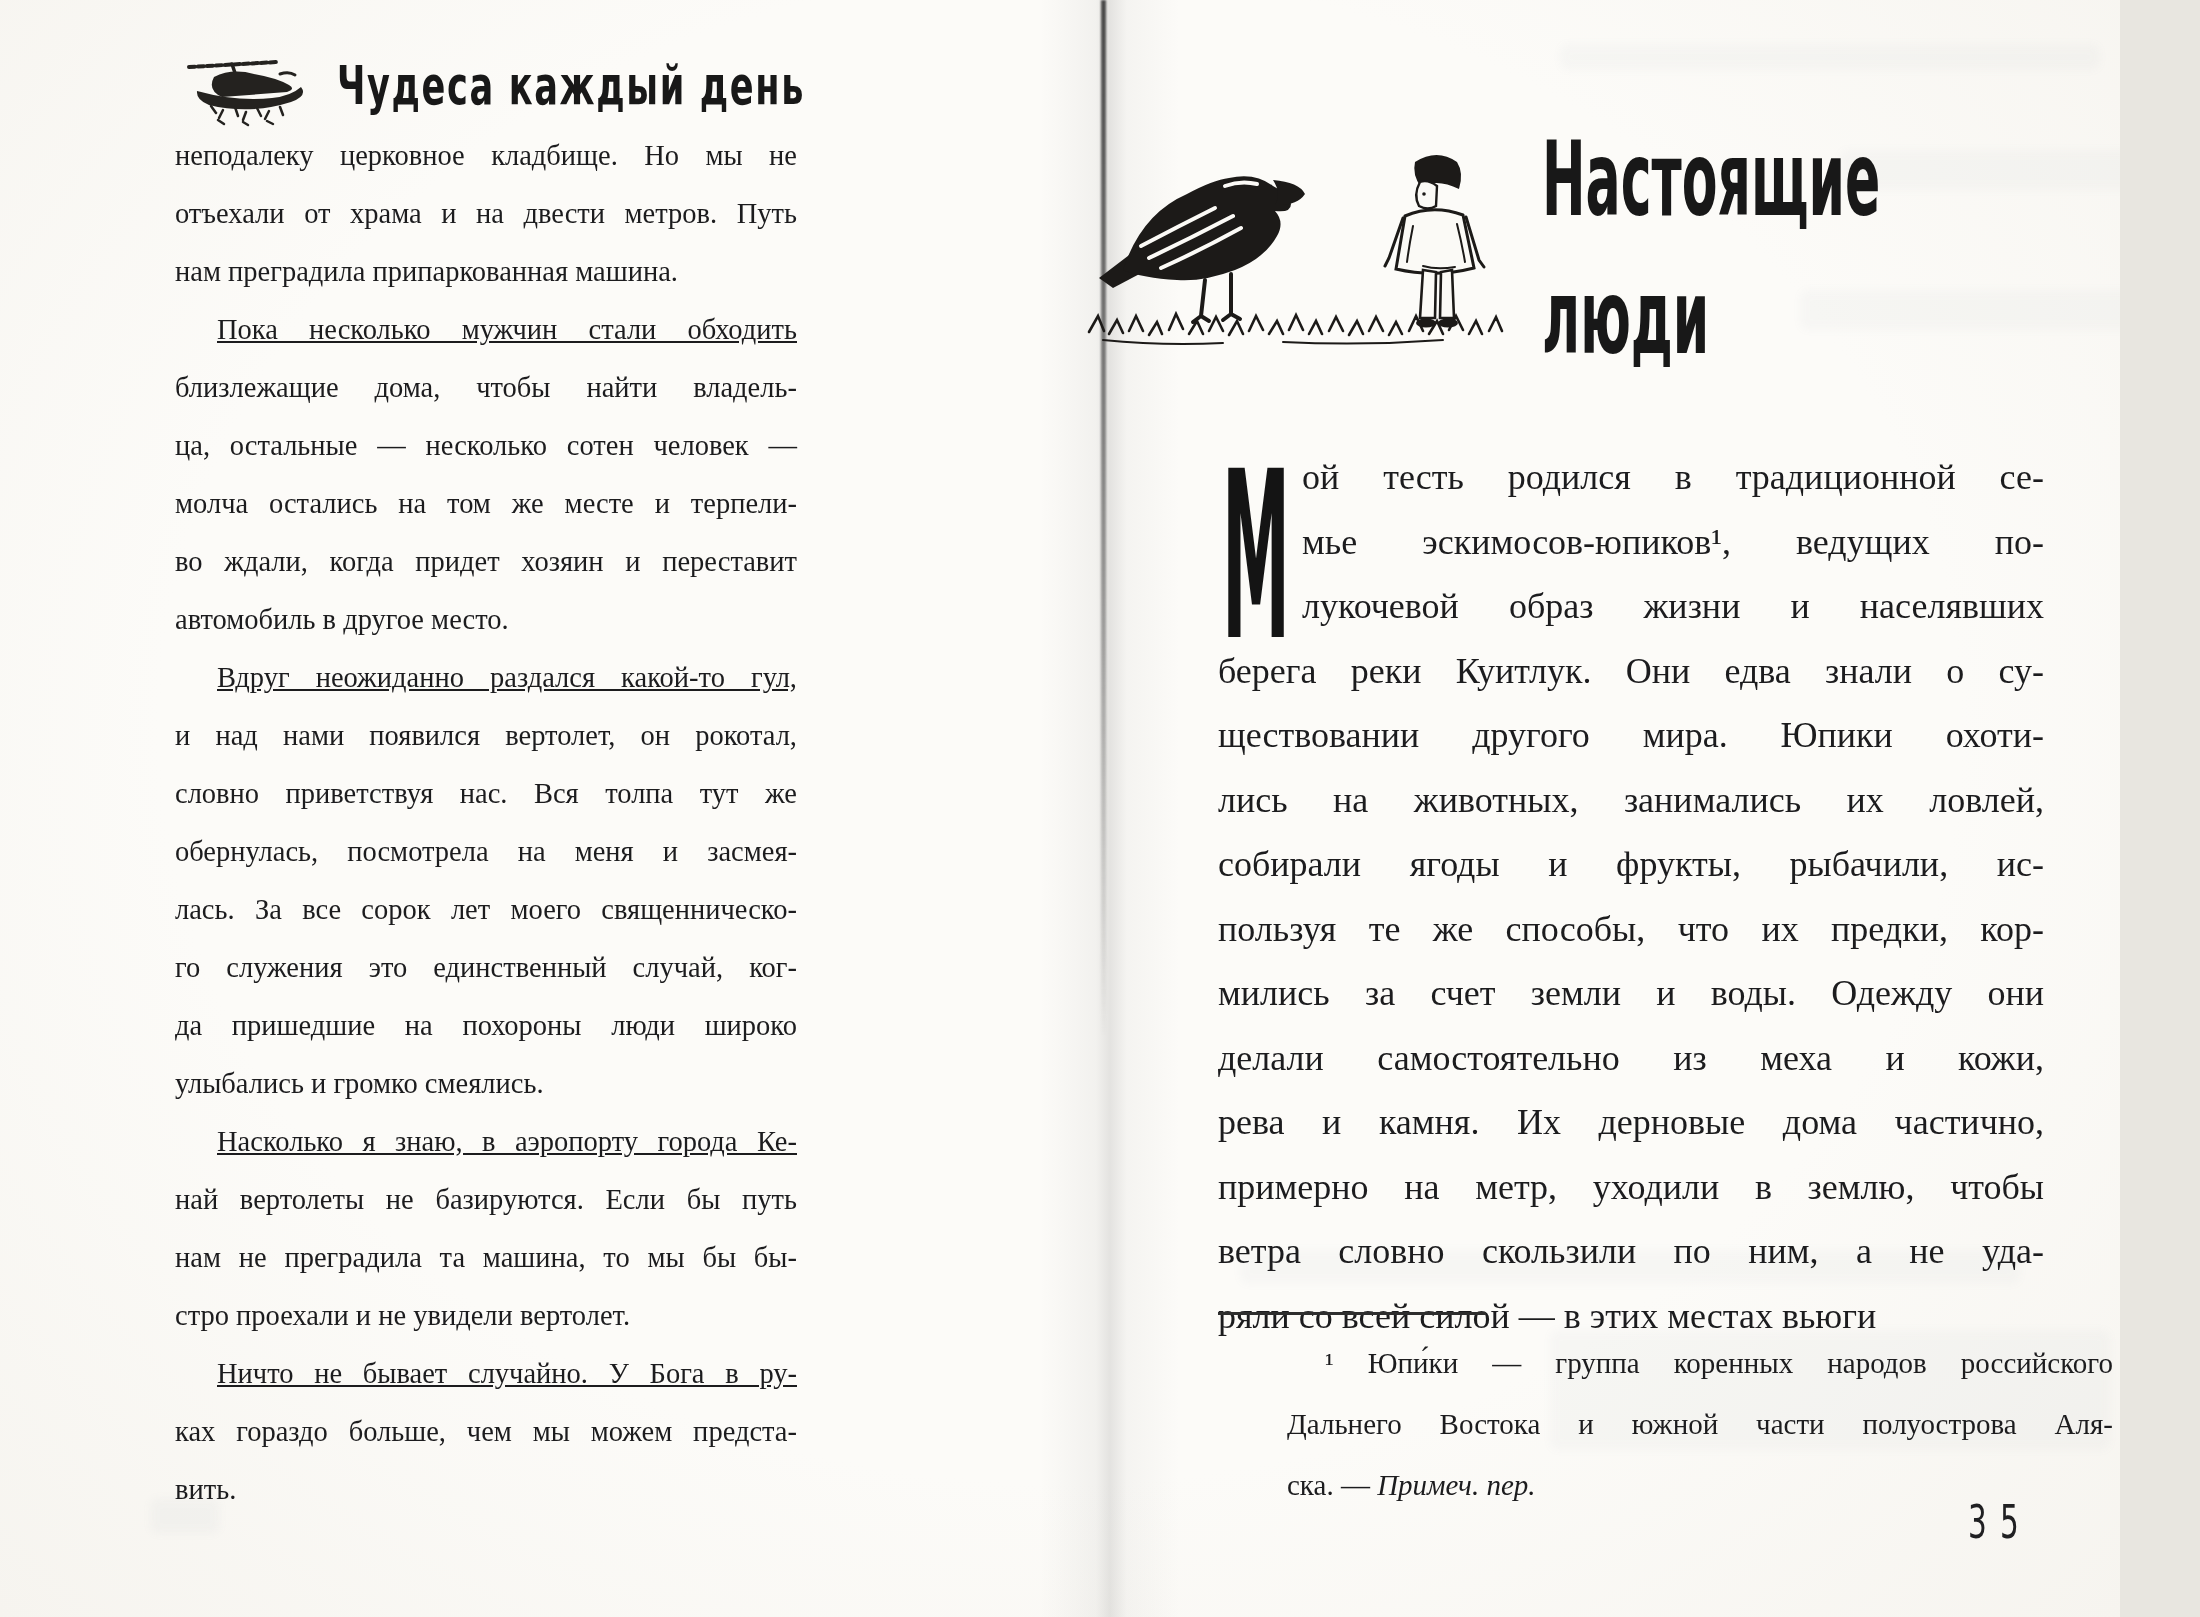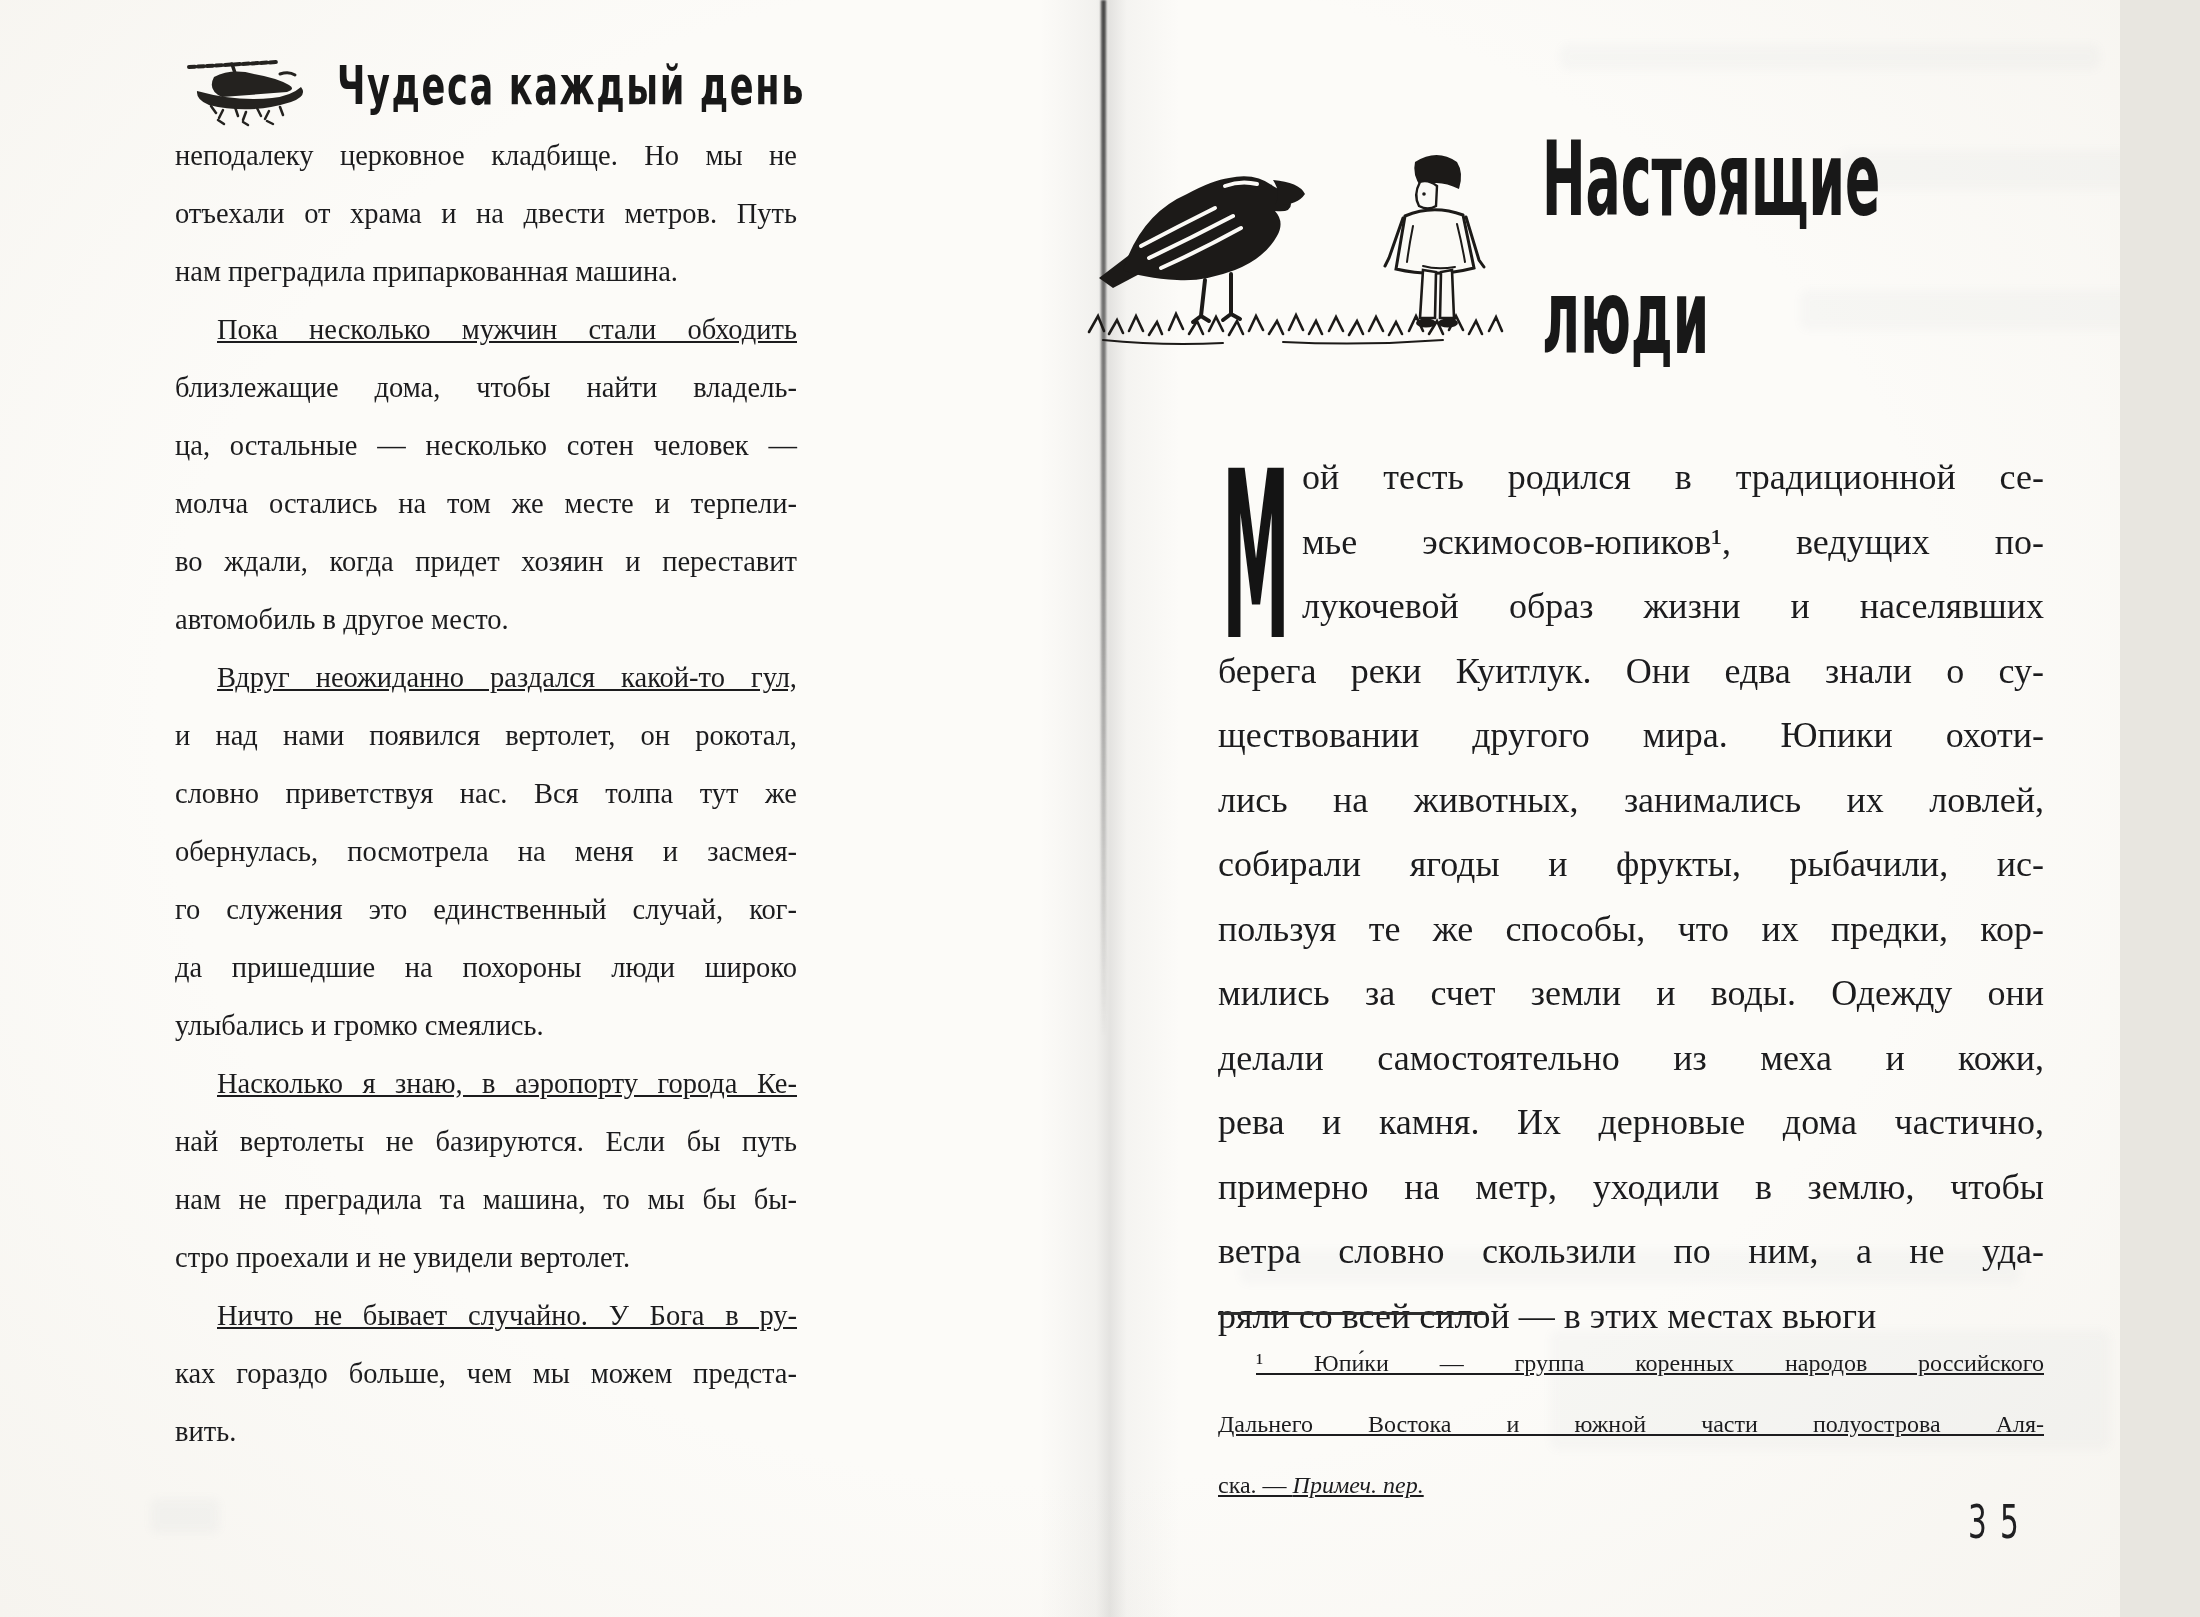--- a/index.html
+++ b/index.html
@@ -27,21 +27,21 @@
   .lp-body .para:not(:first-child) .line.first{text-indent:42px;text-decoration:underline;}
   
   .ch-title-1{left:1542px;top:120px;font-size:84px;transform:scale(0.62,1.22);}
   .ch-title-2{left:1542px;top:258px;font-size:84px;transform:scale(0.62,1.22);}
   .rp-body{left:1218px;top:440px;width:826px;font-size:36px;line-height:53.5px;}
   .rp-lines .line:nth-child(-n+3){margin-left:84px;}
   .dropcap{position:absolute;left:4px;top:2px;display:inline-block;
     font-family:"DejaVu Sans","Liberation Sans",sans-serif;font-weight:700;
     font-size:120px;line-height:1;transform:scale(0.57,1.93);transform-origin:top left;color:#141414;}
   .fn-rule{left:1218px;top:1312px;width:268px;height:3px;background:#2e2e2e;}
-  .footnote{left:1218px;top:1327px;width:826px;font-size:24px;line-height:50px;text-decoration:underline;}
+  .footnote{left:1287px;top:1327px;width:826px;font-size:29px;line-height:50px;}
   .footnote .line.first{text-indent:38px;}
   .fn-italic{font-style:italic;}
   .page-num{left:1968px;top:1496px;font-family:"DejaVu Sans","Liberation Sans",sans-serif;
     font-size:36px;letter-spacing:16px;transform:scale(0.82,1.28);transform-origin:top left;color:#202022;}
   
   .heli{left:183px;top:50px;}
   .crow-boy{left:1083px;top:116px;}
 </style>
 </head>
 <body>
@@ -94,20 +94,21 @@
         <div class="line">ца, остальные — несколько сотен человек —</div>
         <div class="line">молча остались на том же месте и терпели-</div>
         <div class="line">во ждали, когда придет хозяин и переставит</div>
         <div class="line last">автомобиль в другое место.</div>
       </div>
       <div class="para">
         <div class="line first">Вдруг неожиданно раздался какой-то гул,</div>
         <div class="line">и над нами появился вертолет, он рокотал,</div>
         <div class="line">словно приветствуя нас. Вся толпа тут же</div>
         <div class="line">обернулась, посмотрела на меня и засмея-</div>
+        <div class="line">лась. За все сорок лет моего священническо-</div>
         <div class="line">го служения это единственный случай, ког-</div>
         <div class="line">да пришедшие на похороны люди широко</div>
         <div class="line last">улыбались и громко смеялись.</div>
       </div>
       <div class="para">
         <div class="line first">Насколько я знаю, в аэропорту города Ке-</div>
         <div class="line">най вертолеты не базируются. Если бы путь</div>
         <div class="line">нам не преградила та машина, то мы бы бы-</div>
         <div class="line last">стро проехали и не увидели вертолет.</div>
       </div>

